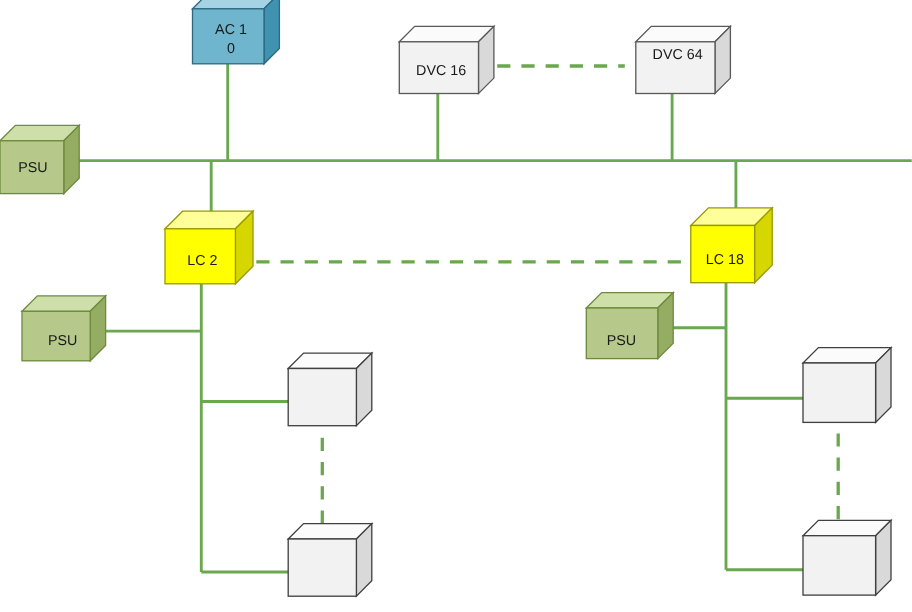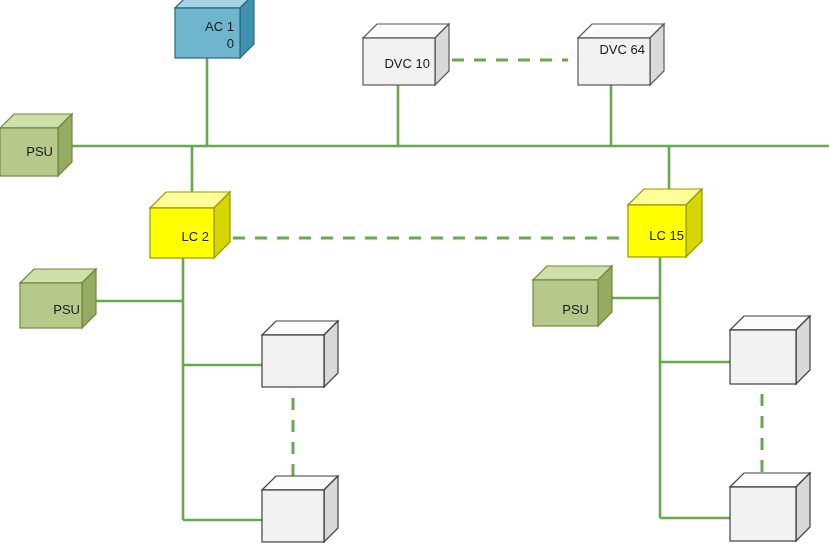--- a/index.html
+++ b/index.html
@@ -24,21 +24,21 @@
     top: 0;
   }
   .node-label {
     position: absolute;
     pointer-events: none;
     font-family: "Liberation Sans", sans-serif;
     font-size: 13px;
     color: #1a1a1a;
     line-height: 17px;
     white-space: pre-line;
-    text-align: right;
+    text-align: center;
   }
 </style>
 </head>
 <body>
 
 <div id="canvas">
   <svg id="diagram-svg" width="829" height="556" xmlns="http://www.w3.org/2000/svg">
     <g id="links-layer">
         <polyline points="58,146 829,146" fill="none" stroke="#6aa84f" stroke-width="2.6"></polyline>
         <polyline points="207,58 207,146" fill="none" stroke="#6aa84f" stroke-width="2.6"></polyline>
@@ -118,21 +118,21 @@
         <g>
           <polygon points="730,487 744,473 810,473 796,487" fill="#fbfbfb" stroke="#404040" stroke-width="1.2"></polygon>
           <polygon points="796,487 810,473 810,527 796,541" fill="#d9d9d9" stroke="#404040" stroke-width="1.2"></polygon>
           <rect x="730" y="487" width="66" height="54" fill="#f2f2f2" stroke="#404040" stroke-width="1.2"></rect>
         </g>
       </g>
   </svg>
   <div id="labels-layer">
       <div class="node-label" style="left: 186px; top: 18px; width: 48px;">AC 1
 0</div>
-      <div class="node-label" style="left: 372px; top: 55px; width: 58px;">DVC 10</div>
+      <div class="node-label" style="left: 372px; top: 55px; width: 58px;">DVC 16</div>
       <div class="node-label" style="left: 587px; top: 41px; width: 58px;">DVC 64</div>
       <div class="node-label" style="left: 7px; top: 143px; width: 46px;">PSU</div>
       <div class="node-label" style="left: 159px; top: 228px; width: 50px;">LC 2</div>
-      <div class="node-label" style="left: 634px; top: 227px; width: 50px;">LC 15</div>
+      <div class="node-label" style="left: 634px; top: 227px; width: 50px;">LC 18</div>
       <div class="node-label" style="left: 34px; top: 301px; width: 46px;">PSU</div>
       <div class="node-label" style="left: 541px; top: 301px; width: 48px;">PSU</div>
     </div>
 </div>
 
 </body></html>

